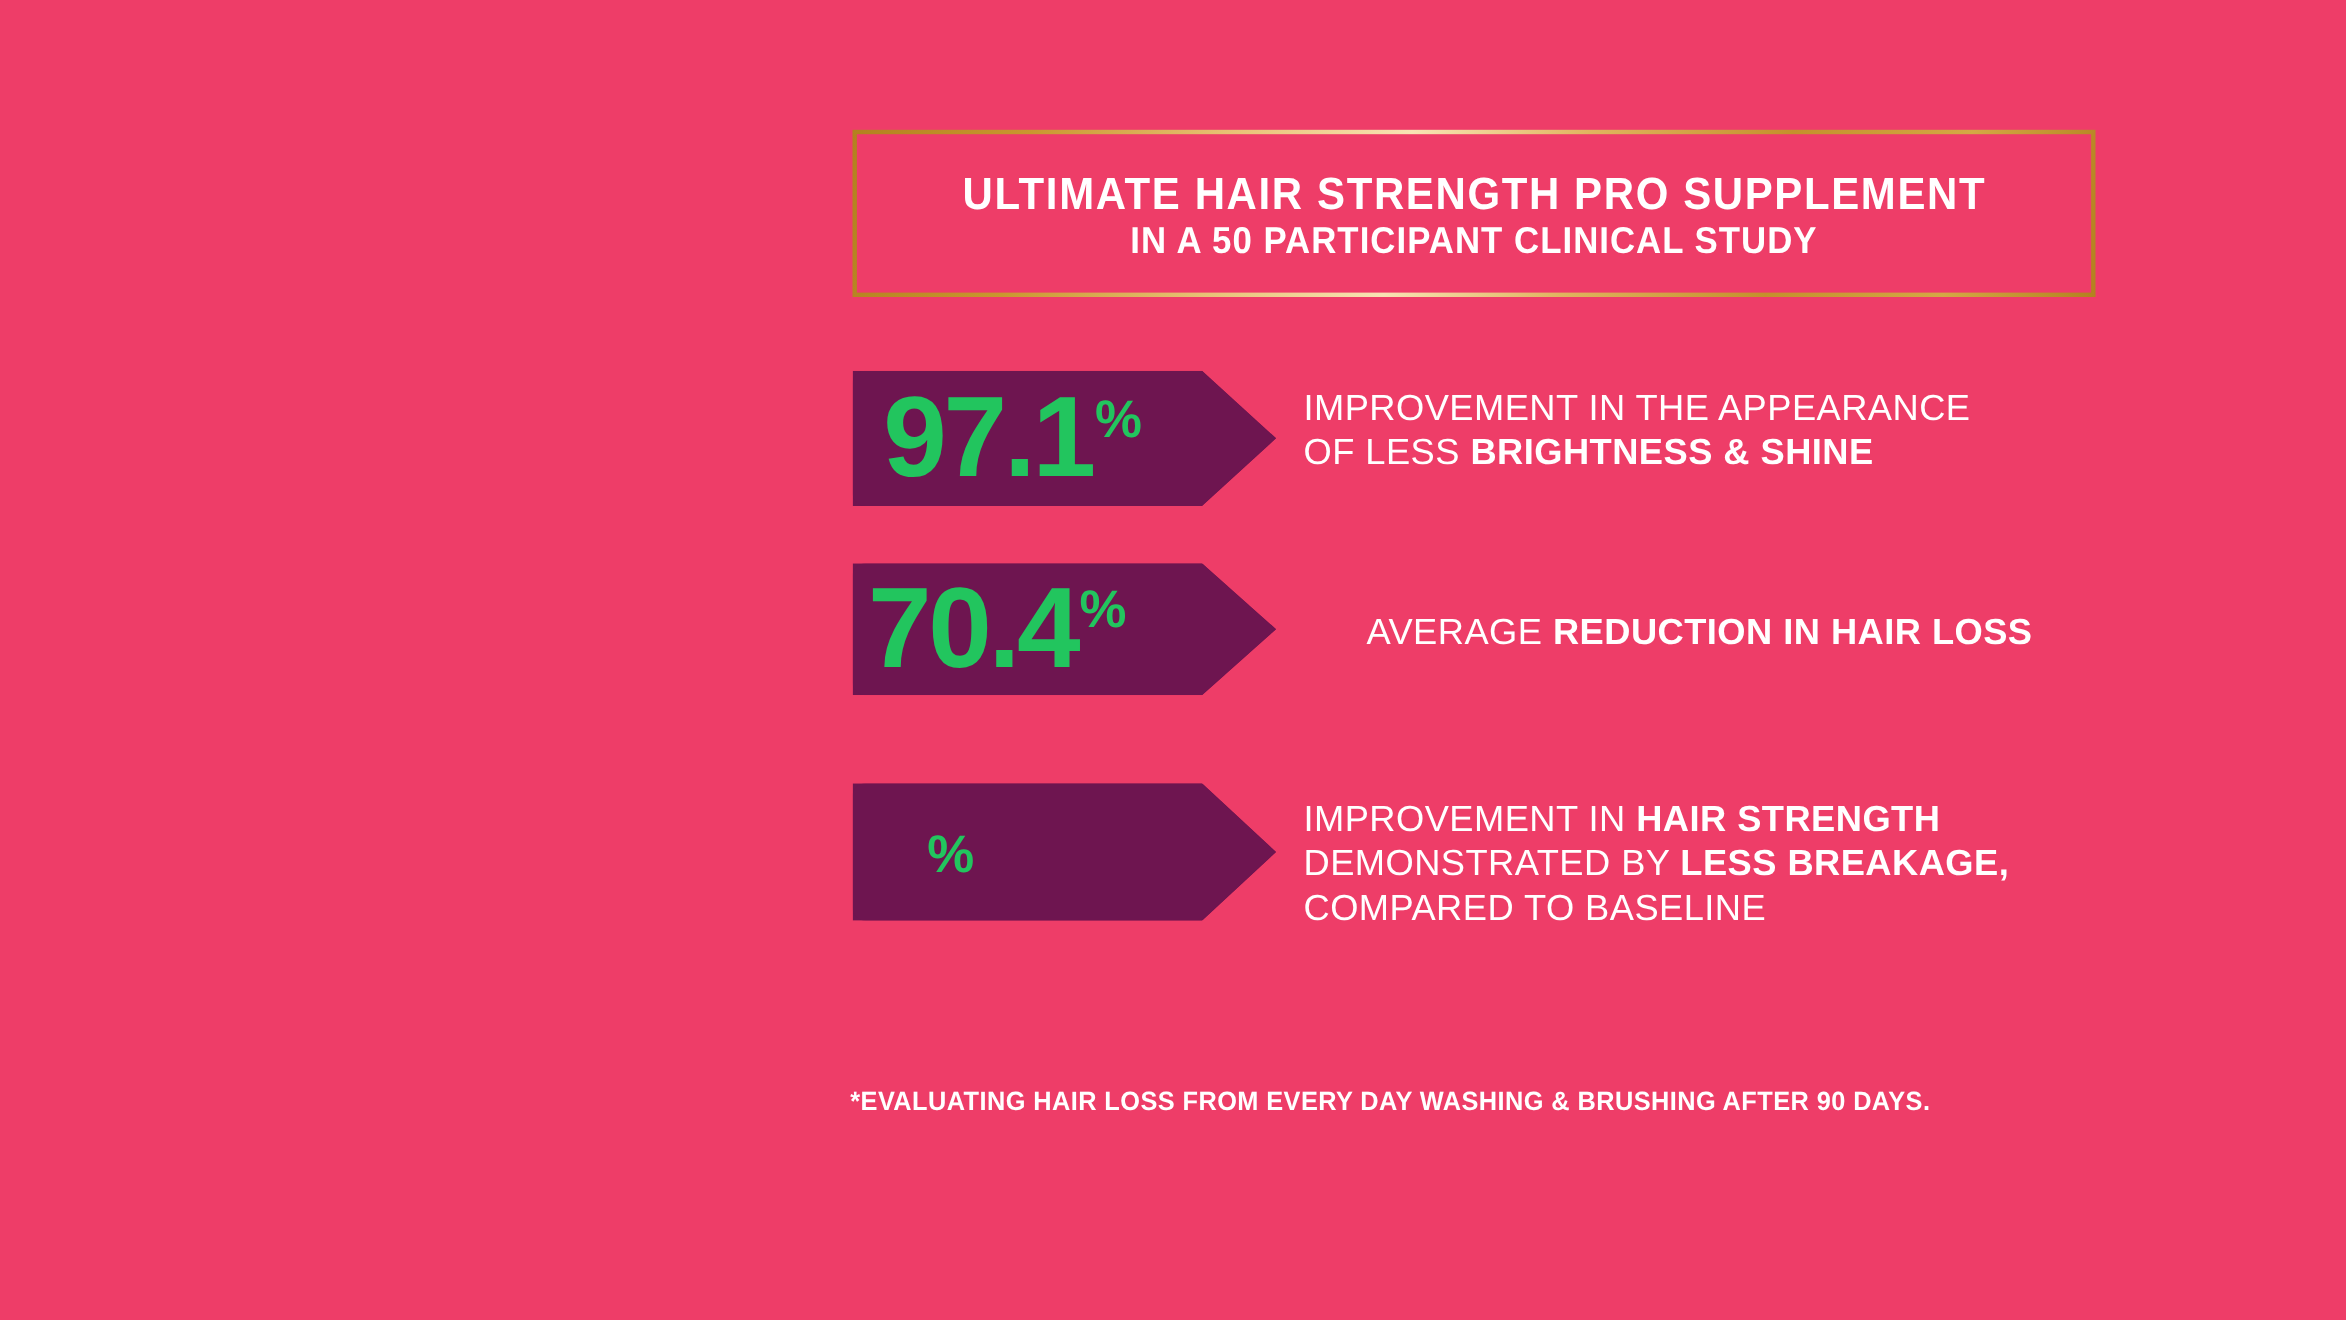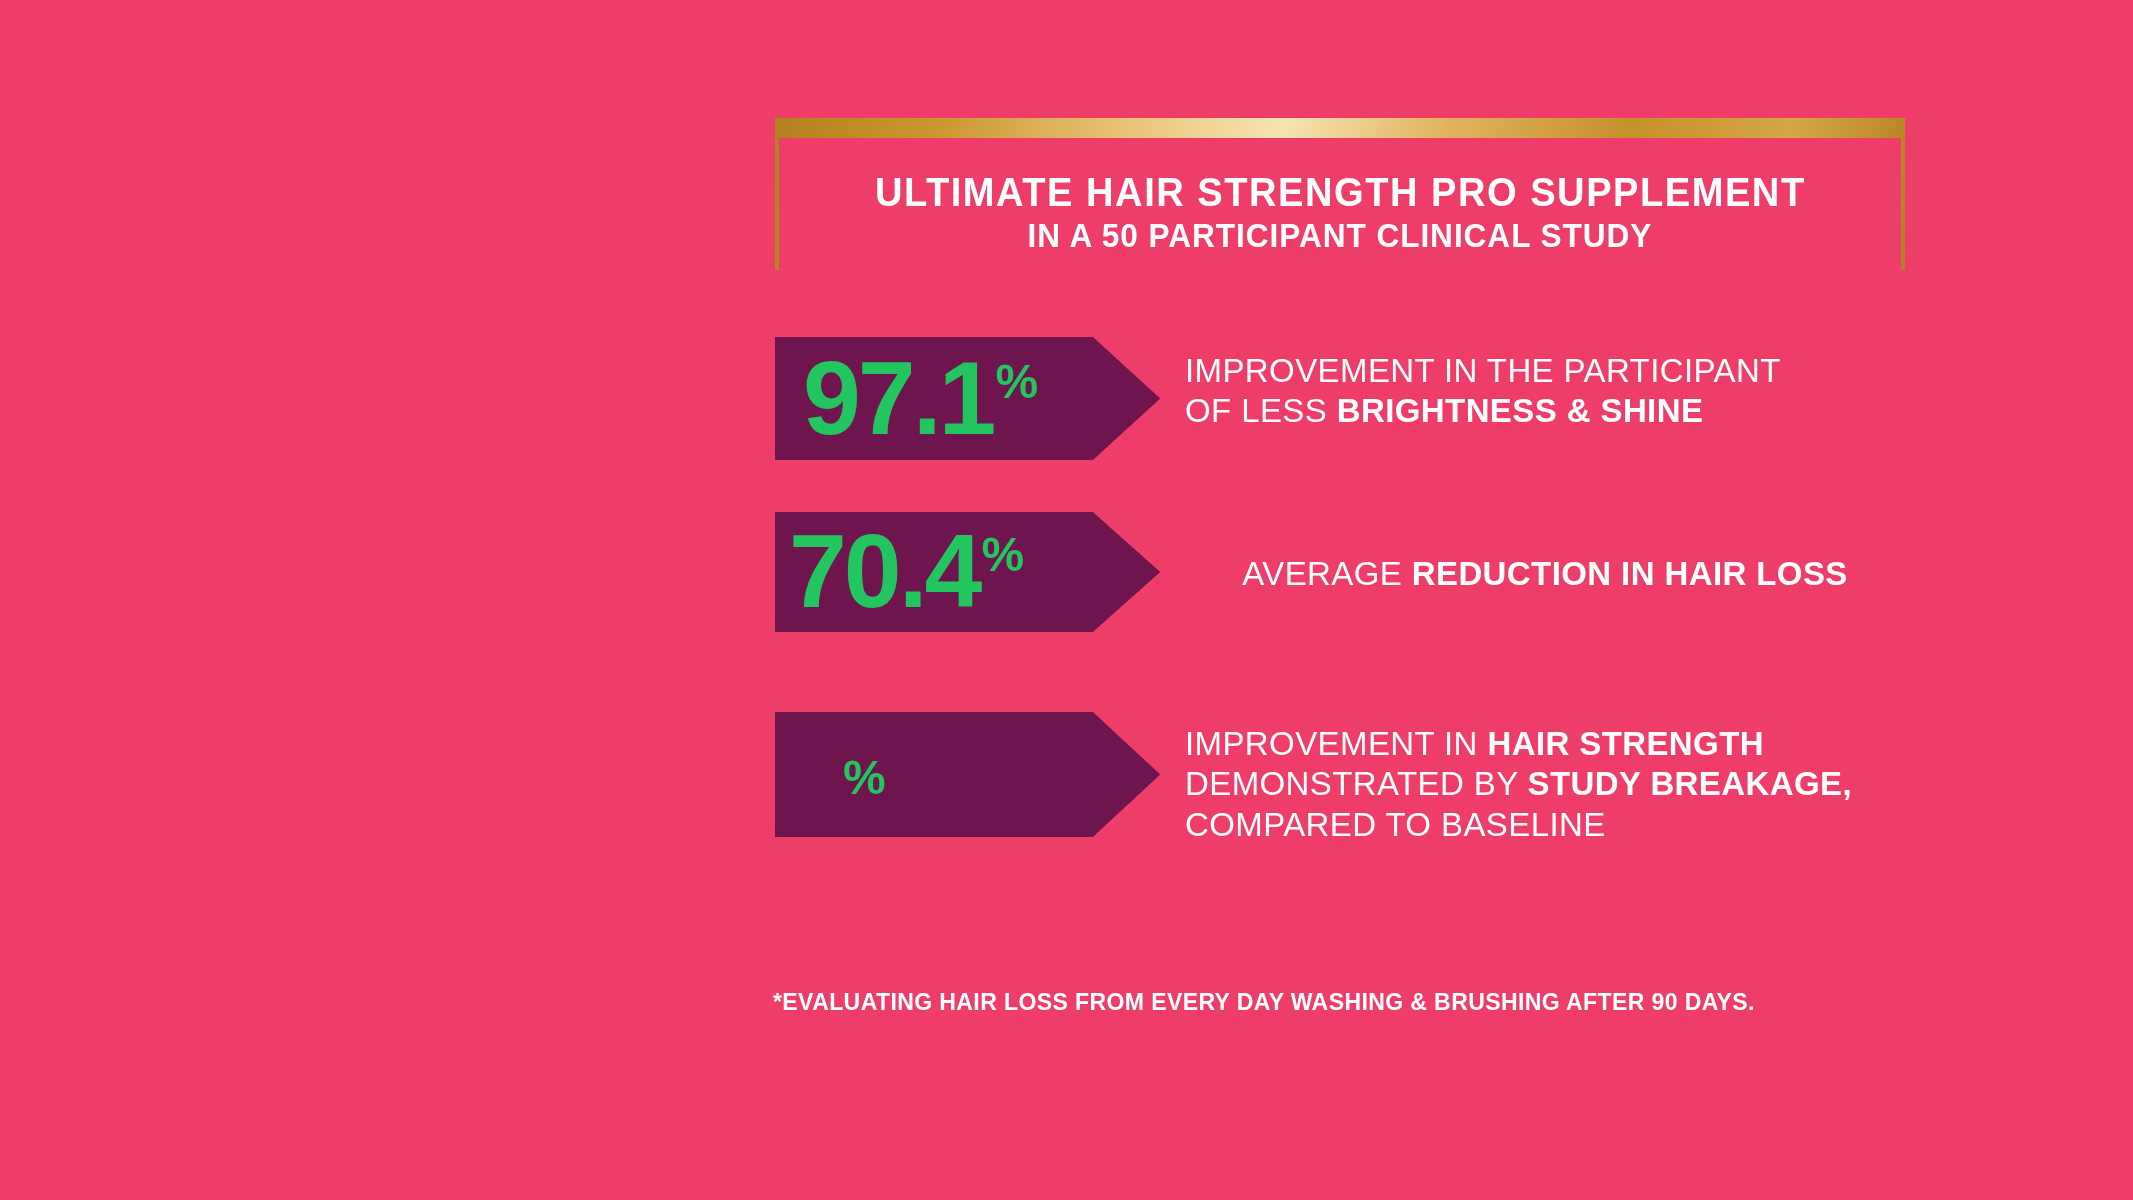--- a/index.html
+++ b/index.html
@@ -44,21 +44,20 @@
   }
   .title-banner-inner {
     width: 100%;
     height: 100%;
     background: #ee3d68;
     display: flex;
     flex-direction: column;
     align-items: center;
     justify-content: center;
     padding-top: 6px;
-    margin-top: 16px;
   }
   .title-line1 {
     color: #ffffff;
     font-size: 41px;
     font-weight: bold;
     letter-spacing: 1.6px;
     line-height: 1.05;
     white-space: nowrap;
     transform: scaleX(0.93);
     text-align: center;
@@ -179,21 +178,21 @@
   <div class="stat-row stat-row--1">
     <div class="badge badge--1">
       <div class="badge-bg"></div>
       <div class="badge-value">
         <span class="num">97.1</span>
         <span class="pct">%</span>
       </div>
     </div>
     <div class="stat-text">
       <div>
-        <span>IMPROVEMENT IN THE PARTICIPANT</span>
+        <span>IMPROVEMENT IN THE APPEARANCE</span>
       </div>
       <div>
         <span>OF LESS </span><span class="b">BRIGHTNESS &amp; SHINE</span>
       </div>
     </div>
   </div>
 
   <div class="stat-row stat-row--2">
     <div class="badge badge--2">
       <div class="badge-bg"></div>
@@ -214,21 +213,21 @@
       <div class="badge-bg"></div>
       <div class="badge-value">
         <span class="pct">%</span>
       </div>
     </div>
     <div class="stat-text">
       <div>
         <span>IMPROVEMENT IN </span><span class="b">HAIR STRENGTH</span>
       </div>
       <div>
-        <span>DEMONSTRATED BY </span><span class="b">STUDY BREAKAGE,</span>
+        <span>DEMONSTRATED BY </span><span class="b">LESS BREAKAGE,</span>
       </div>
       <div>
         <span>COMPARED TO BASELINE</span>
       </div>
     </div>
   </div>
 
   <div class="footnote">*EVALUATING HAIR LOSS FROM EVERY DAY WASHING &amp; BRUSHING AFTER 90 DAYS.</div>
 
 </div>

